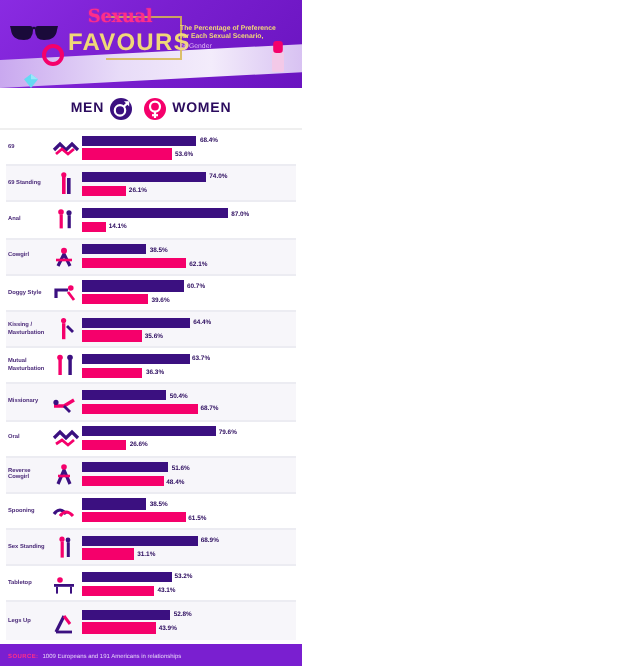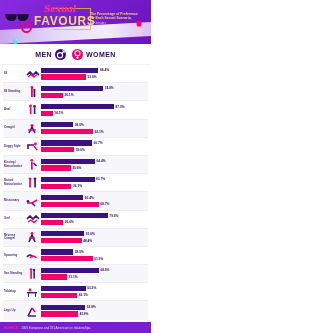--- a/index.html
+++ b/index.html
@@ -72,21 +72,20 @@
 
   .title-block {
     position: absolute;
     left: 34px;
     top: 5px;
     width: 52px;
     text-align: center;
   }
   .title-script {
     font-family: "DejaVu Serif", serif;
-    font-style: italic;
     font-weight: bold;
     font-size: 9px;
     color: #FF2D8A;
     line-height: 9px;
     letter-spacing: -0.2px;
     text-shadow: 0 0 1px rgba(255,45,138,0.6);
   }
   .title-main {
     font-family: "Liberation Sans", sans-serif;
     font-weight: bold;

